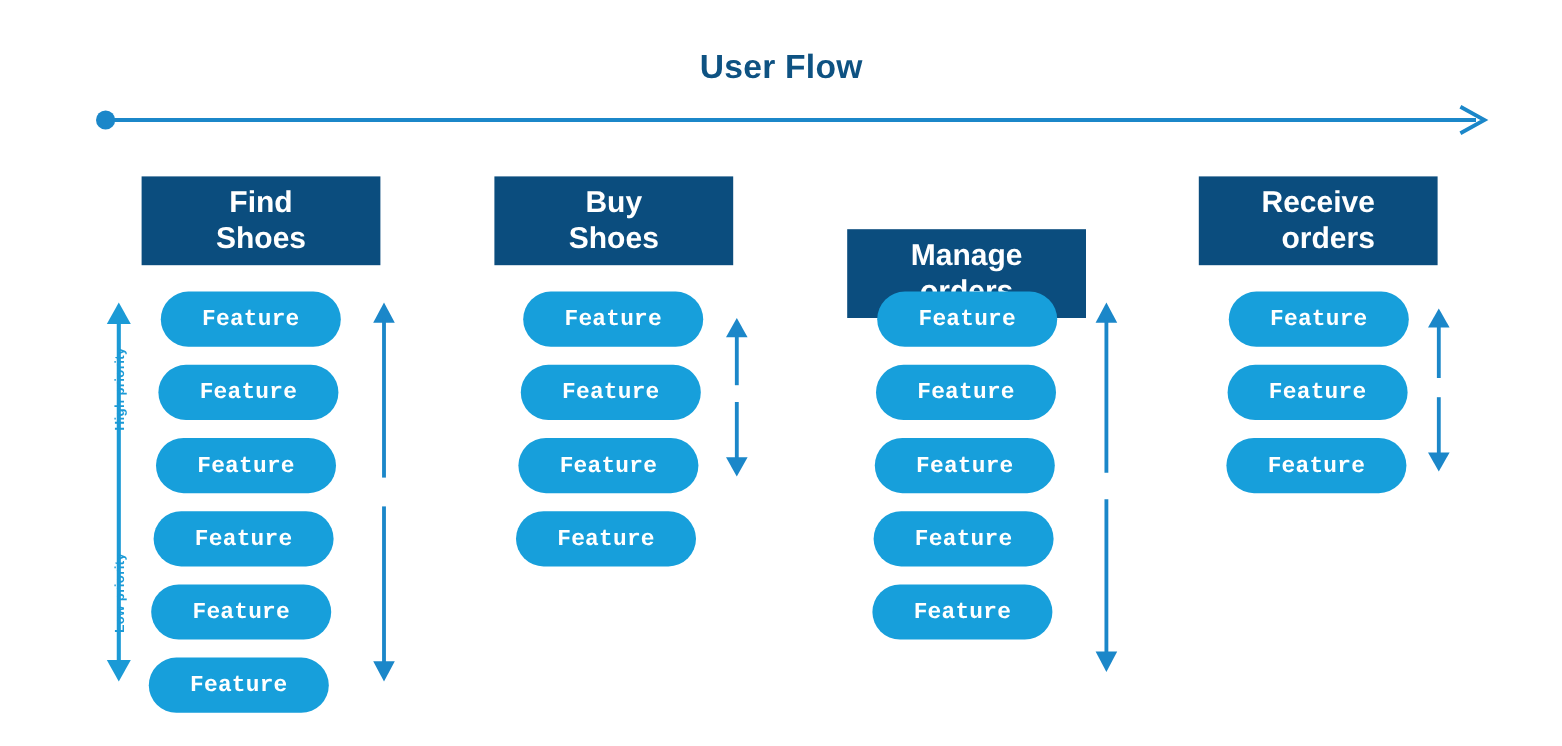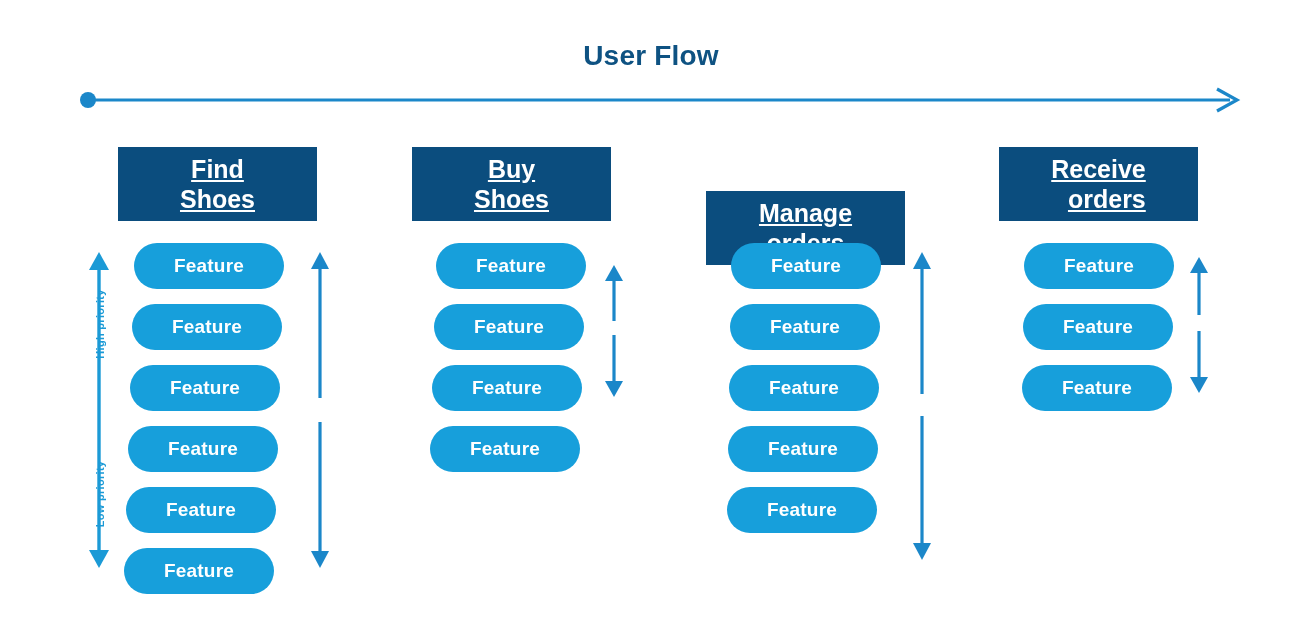--- a/index.html
+++ b/index.html
@@ -49,40 +49,40 @@
     background: #0b4d7e;
     color: #ffffff;
     font-size: 25px;
     font-weight: bold;
     line-height: 1.22;
     text-align: center;
     display: flex;
     align-items: center;
     justify-content: center;
     height: 74px;
-    text-decoration: underline;
   }
   .stage-header .hdr-text {
     white-space: pre-line;
     display: block;
   }
 
   
   .pill {
     position: absolute;
     height: 46px;
     background: #179fdb;
     border-radius: 23px;
     color: #ffffff;
     font-size: 19px;
     font-weight: bold;
     display: flex;
     align-items: center;
     justify-content: center;
     letter-spacing: 0.2px;
+    font-family: Liberation Mono, monospace;
   }
 
   
   .priority-axis {
     position: absolute;
     left: 78px;
     top: 250px;
     width: 42px;
     height: 320px;
   }

